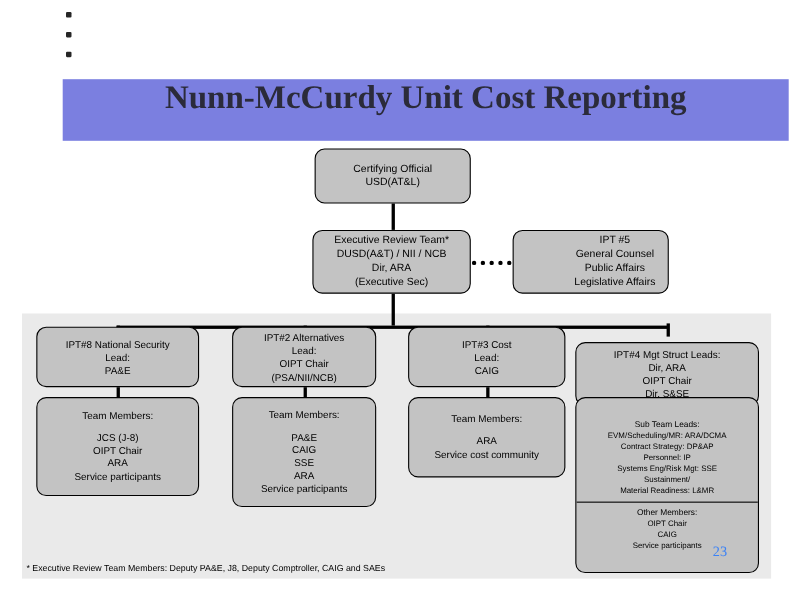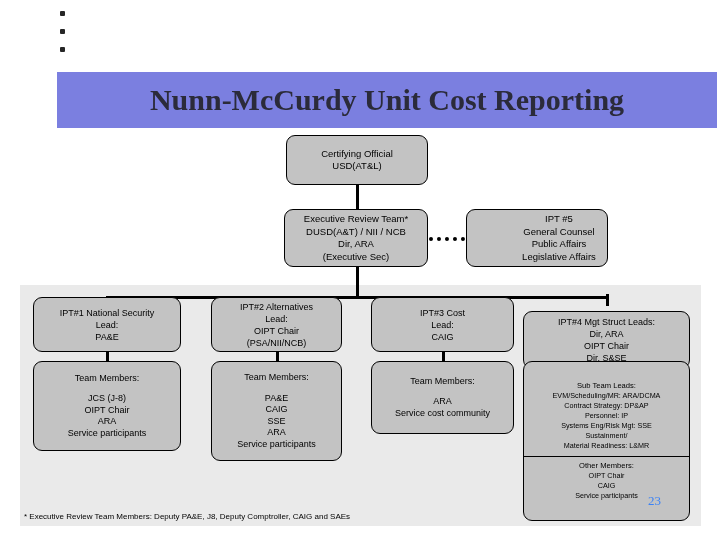--- a/index.html
+++ b/index.html
@@ -46,21 +46,21 @@
 
   
   #title-banner {
     position: absolute;
     left: 57px;
     top: 72px;
     width: 660px;
     height: 56px;
     background: #7b7fe0;
     display: flex;
-    align-items: center;
+    align-items: flex-start;
     justify-content: center;
   }
   #title-text {
     font-family: "Liberation Serif", serif;
     font-weight: bold;
     font-size: 30px;
     color: #2b2b3a;
     letter-spacing: 0px;
     white-space: nowrap;
   }
@@ -224,21 +224,21 @@
   </div>
 
   <div class="node shadow" id="node-ipt5">
     <span class="ln">IPT #5</span>
     <span class="ln">General Counsel</span>
     <span class="ln">Public Affairs</span>
     <span class="ln">Legislative Affairs</span>
   </div>
 
   <div class="node shadow" id="node-ipt1">
-    <span class="ln">IPT#1 National Security</span>
+    <span class="ln">IPT#8 National Security</span>
     <span class="ln">Lead:</span>
     <span class="ln">PA&amp;E</span>
   </div>
   <div class="node shadow" id="node-ipt1-members">
     <span class="ln">Team Members:</span>
     <span class="gap"></span>
     <span class="ln">JCS (J-8)</span>
     <span class="ln">OIPT Chair</span>
     <span class="ln">ARA</span>
     <span class="ln">Service participants</span>

